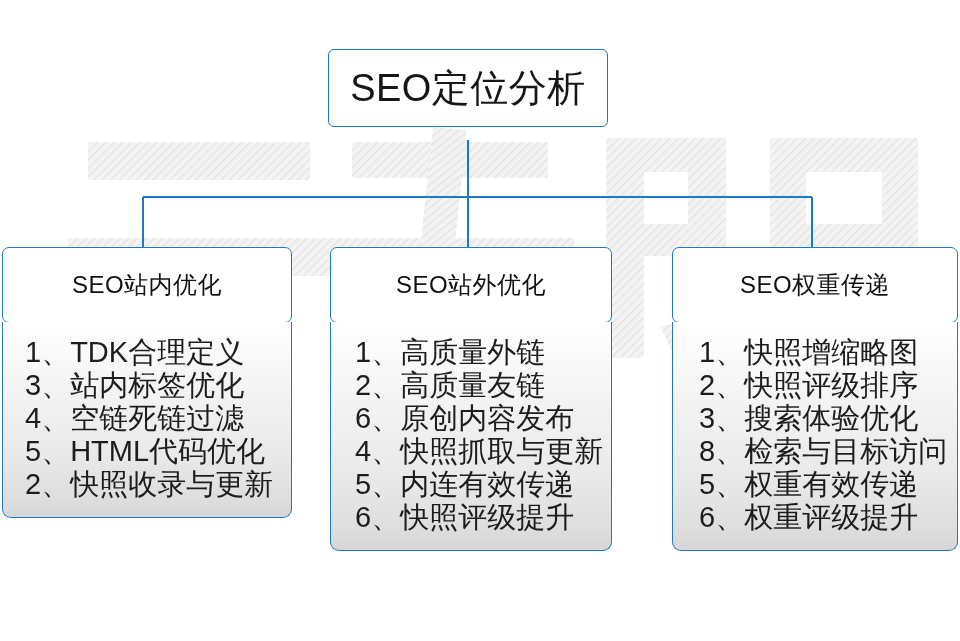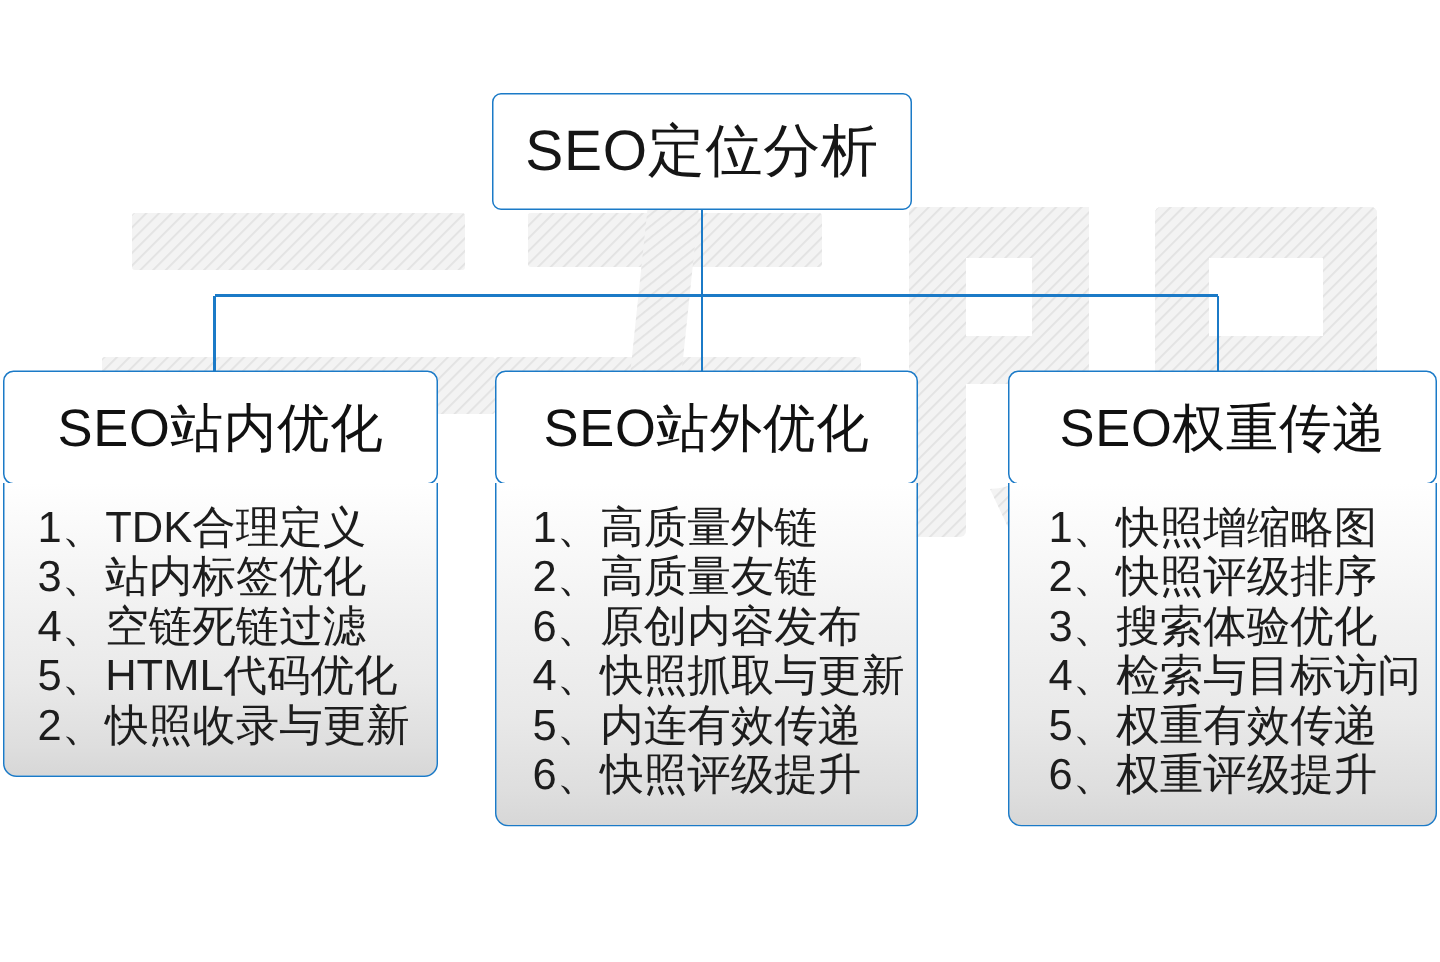--- a/index.html
+++ b/index.html
@@ -41,21 +41,21 @@
     width: 960px;
     height: 641px;
     z-index: 1;
     pointer-events: none;
   }
 
   
   .top-node {
     position: absolute;
     left: 328px;
-    top: 62px;
+    top: 49px;
     width: 280px;
     height: 78px;
     box-sizing: border-box;
     border: 1.6px solid #1b7ac7;
     border-radius: 6px;
     background: #ffffff;
     display: flex;
     align-items: center;
     justify-content: center;
     z-index: 3;
@@ -77,21 +77,21 @@
     box-sizing: border-box;
     height: 76px;
     border: 1.6px solid #1b7ac7;
     border-radius: 7px;
     background: #ffffff;
     display: flex;
     align-items: center;
     justify-content: center;
   }
   .col-header .header-title {
-    font-size: 35px;
+    font-size: 24px;
     color: #111111;
     letter-spacing: 0.5px;
     line-height: 1;
     white-space: nowrap;
   }
   .col-body {
     box-sizing: border-box;
     margin-top: -1px;
     border: 1.6px solid #1b7ac7;
     border-top: none;
@@ -211,19 +211,19 @@
   </div>
 
   <div class="column" id="col-2">
     <div class="col-header">
       <span class="header-title">SEO权重传递</span>
     </div>
     <div class="col-body">
       <div class="col-item">1、快照增缩略图</div>
       <div class="col-item">2、快照评级排序</div>
       <div class="col-item">3、搜索体验优化</div>
-      <div class="col-item">4、检索与目标访问</div>
+      <div class="col-item">8、检索与目标访问</div>
       <div class="col-item">5、权重有效传递</div>
       <div class="col-item">6、权重评级提升</div>
     </div>
   </div>
 
 </div>
 
 </body></html>

